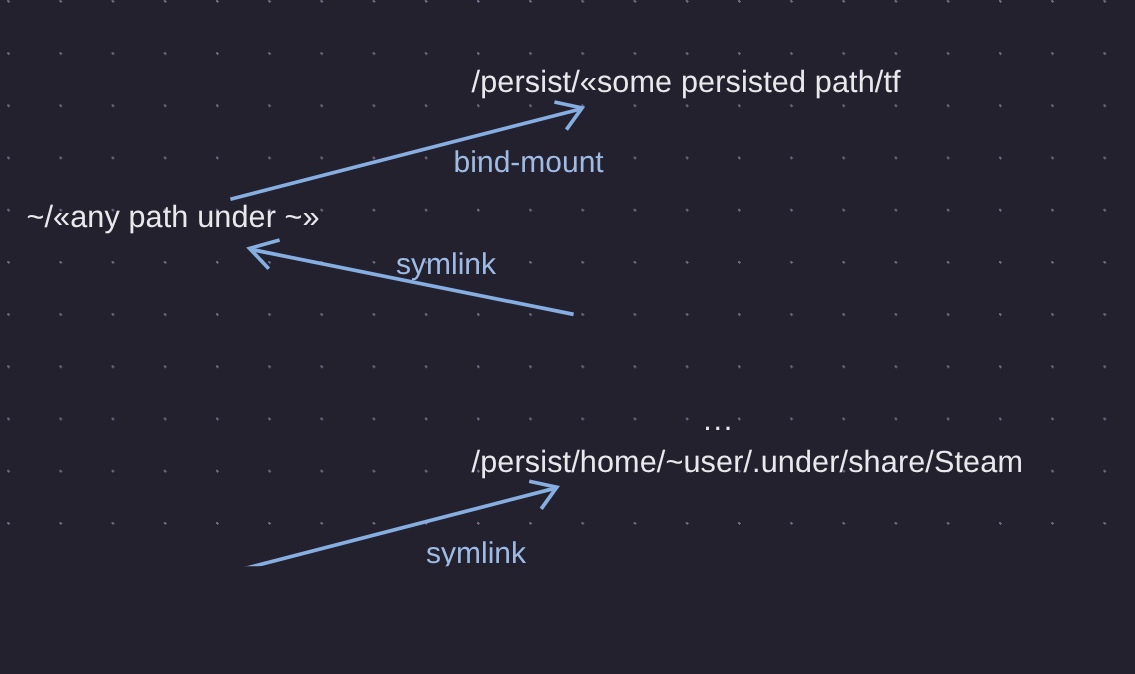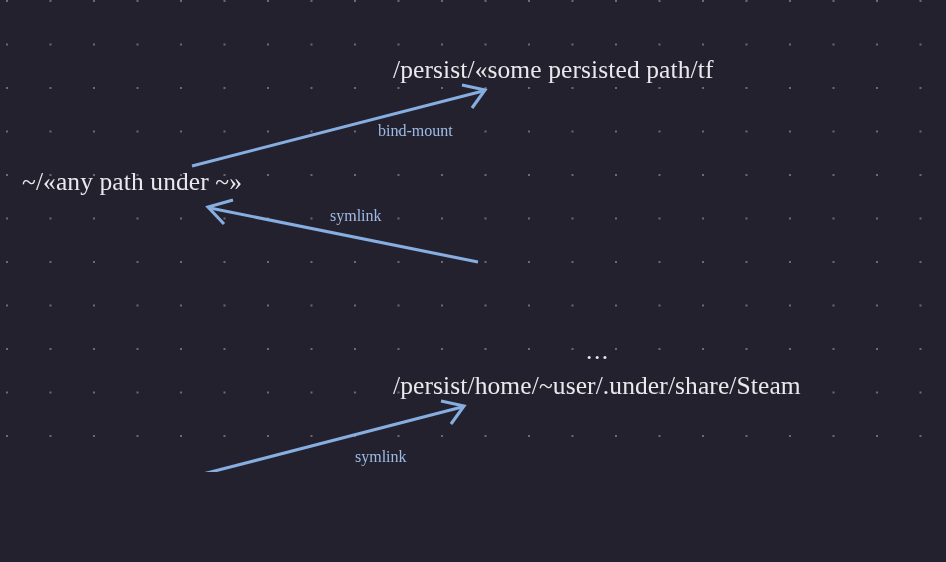--- a/index.html
+++ b/index.html
@@ -9,34 +9,34 @@
   }
   #diagram-root {
     position: relative;
     width: 946px;
     height: 472px;
     overflow: hidden;
     background-color: #24212f;
     background-image: radial-gradient(circle at 1px 1px, #6d6880 1.1px, rgba(0,0,0,0) 1.2px);
     background-size: 43.5px 43.5px;
     background-position: 6px 0px;
-    font-family: Liberation Serif, serif;
+    font-family: Liberation Sans, sans-serif;
   }
   .node-label {
     position: absolute;
     color: #e9e9ec;
     font-size: 25.5px;
     line-height: 1;
     white-space: pre;
     letter-spacing: 0.1px;
   }
   .edge-label {
     position: absolute;
     color: #9dbbe4;
-    font-size: 16px;
+    font-size: 25px;
     line-height: 1;
     white-space: pre;
   }
   .ellipsis-label {
     position: absolute;
     color: #e9e9ec;
     font-size: 25.5px;
     line-height: 1;
     letter-spacing: 1.5px;
     white-space: pre;

